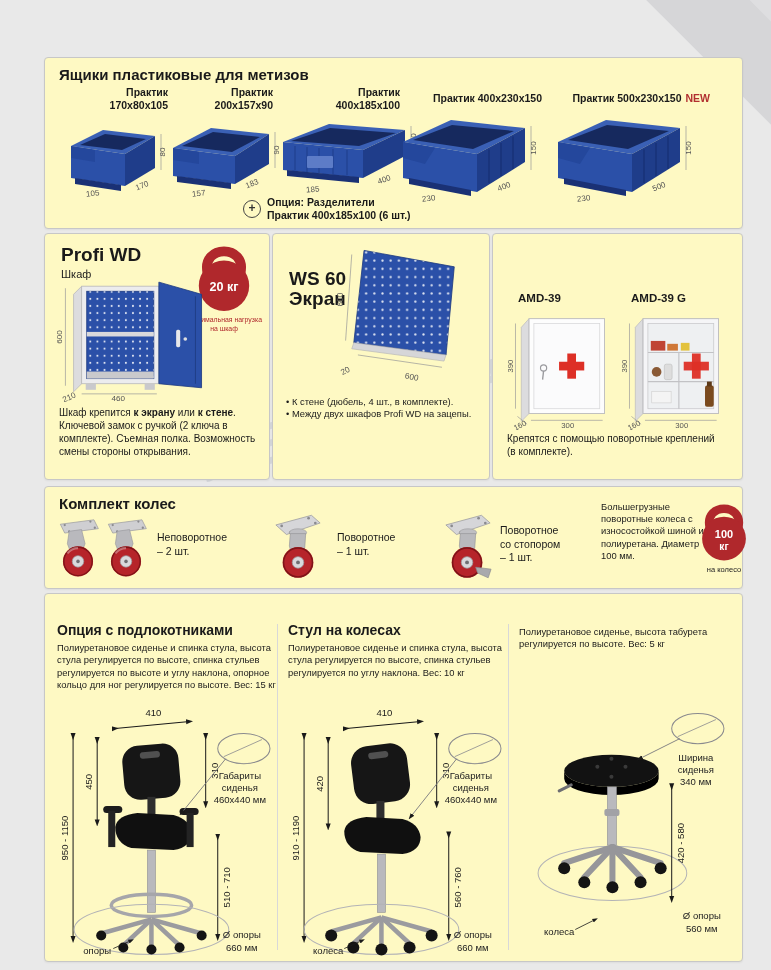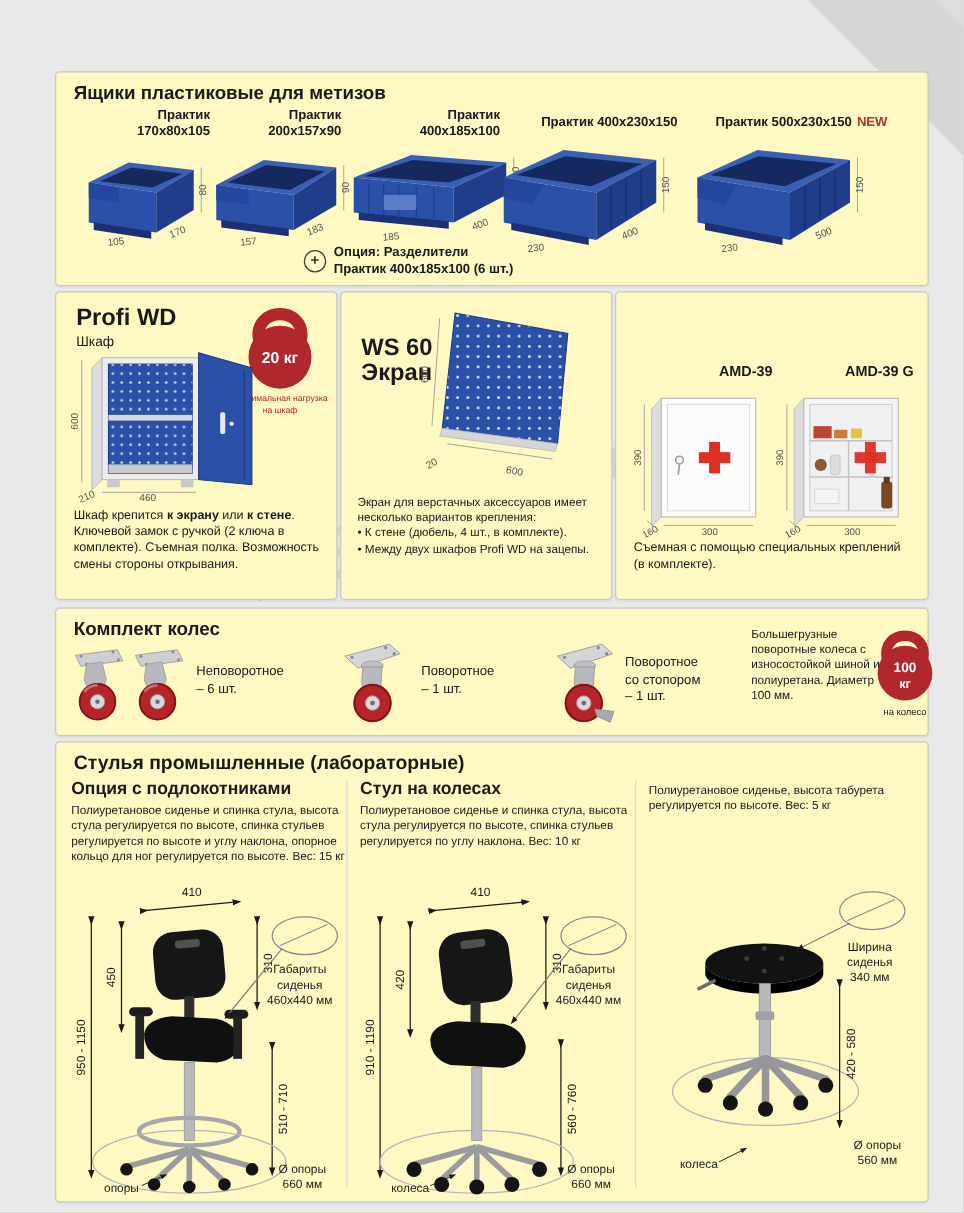--- a/index.html
+++ b/index.html
@@ -27,21 +27,21 @@
   .h-prod{position:absolute;font-size:19px;font-weight:bold;}
   .sub{position:absolute;font-size:11px;}
   .kb-note{position:absolute;font-size:6.9px;line-height:8.5px;color:#b0282c;text-align:center;}
   .kb-note2{position:absolute;font-size:7.5px;color:#222;text-align:center;}
   .kb-txt{font-size:13px;font-weight:bold;fill:#fff;text-anchor:middle;}
   .kb-txt2{font-size:12px;font-weight:bold;fill:#fff;text-anchor:middle;}
   .desc{position:absolute;font-size:10px;line-height:13px;}
   .desc-s{position:absolute;font-size:9.4px;line-height:12.2px;}
   .bullet{padding-left:8px;text-indent:-8px;}
   .bullet::before{content:"• ";}
-  .model-name{position:absolute;font-size:11.5px;font-weight:bold;text-align:right;}
+  .model-name{position:absolute;font-size:11.5px;font-weight:bold;text-align:left;}
   .wheel-label{position:absolute;font-size:10.5px;line-height:13.5px;}
   .chair-col{position:absolute;top:28px;width:219px;}
   .chair-col h3{margin:0;font-size:14px;font-weight:bold;}
   .chair-col p{margin:4px 0 0 0;font-size:9.4px;line-height:12.3px;min-height:64px;}
   .vsep{position:absolute;width:1px;background:#d8d8d8;}
   .cdim{font-size:9.5px;fill:#1a1a1a;text-anchor:middle;}
   .ctxt{font-size:9.5px;fill:#222;text-anchor:middle;}
   svg{display:block;}
 </style>
 </head>
@@ -218,21 +218,20 @@
       <polygon points="42,10 130,26 122,112 32,100" fill="url(#pegS)"></polygon>
       <polygon points="32,100 122,112 120,118 30,106" fill="#d6d6d8" stroke="#b2b2b5" stroke-width="0.6"></polygon>
       <line x1="30" y1="14" x2="24" y2="98" stroke="#999" stroke-width="0.7"></line>
       <text class="svgdim" transform="rotate(-90 18 58)" x="18" y="61" text-anchor="middle">600</text>
       <line x1="36" y1="112" x2="118" y2="124" stroke="#999" stroke-width="0.7"></line>
       <text class="svgdim" transform="rotate(10 88 136)" x="88" y="136" text-anchor="middle">600</text>
       <text class="svgdim" transform="rotate(-28 24 128)" x="24" y="130" text-anchor="middle">20</text>
     </svg>
 
     <div class="desc-s" style="left:13px;top:162px;width:192px;">
-      <div>Экран для верстачных аксессуаров имеет несколько вариантов крепления:</div>
       <div class="bullet">К стене (дюбель, 4 шт., в комплекте).</div>
       <div class="bullet">Между двух шкафов Profi WD на зацепы.</div>
     </div>
   </div>
 
   <div class="card" style="left:492px;top:233px;width:249px;height:245px;">
     <div class="model-name" style="left:25px;top:58px;width:100px;">AMD-39</div>
     <div class="model-name" style="left:138px;top:58px;width:100px;">AMD-39 G</div>
 
     <svg class="abs" style="left:10px;top:74px;" width="116" height="122" viewBox="0 0 118 126">
@@ -269,21 +268,21 @@
       <rect x="90" y="80" width="9" height="22" rx="2" fill="#7a4a1e"></rect>
       <rect x="92" y="76" width="5" height="5" fill="#5d3917"></rect>
       <rect x="68" y="55.5" width="26" height="9" fill="#dd2f26" opacity="0.95"></rect>
       <rect x="76.5" y="47" width="9" height="26" fill="#dd2f26" opacity="0.95"></rect>
       <line x1="14" y1="112" x2="24" y2="120" stroke="#999" stroke-width="0.7"></line>
       <text class="svgdim" transform="rotate(-28 17 122)" x="17" y="124" text-anchor="middle">160</text>
       <line x1="28" y1="116" x2="102" y2="116" stroke="#999" stroke-width="0.7"></line>
       <text class="svgdim" x="66" y="124" text-anchor="middle">300</text>
     </svg>
 
-    <div class="desc" style="left:14px;top:198px;width:218px;">Съемная с помощью специальных креплений (в комплекте).</div>
+    <div class="desc" style="left:14px;top:198px;width:218px;">Крепятся с помощью поворотные креплений (в комплекте).</div>
   </div>
 
   <div class="card" style="left:44px;top:486px;width:697px;height:101px;">
     <div class="card-title">Комплект колес</div>
 
     <svg class="abs" style="left:10px;top:28px;" width="46" height="68" viewBox="0 0 52 72">
       <polygon points="6,8 44,3 49,13 11,18" fill="#cfcfd2" stroke="#9a9a9e" stroke-width="0.8"></polygon>
       <circle cx="11" cy="9" r="1.3" fill="#8a8a8e"></circle>
         <circle cx="40" cy="5" r="1.3" fill="#8a8a8e"></circle>
       <circle cx="45" cy="12" r="1.3" fill="#8a8a8e"></circle>
@@ -303,21 +302,21 @@
         <circle cx="16" cy="16" r="1.3" fill="#8a8a8e"></circle>
       <polygon points="16,16 30,14 34,30 27,48 20,46 14,30" fill="#b9b9bd" stroke="#96969a" stroke-width="0.7"></polygon>
       <circle cx="26" cy="50" r="17" fill="#b6242a"></circle>
       <circle cx="26" cy="50" r="16" fill="none" stroke="#7e1418" stroke-width="1.5"></circle>
       <circle cx="26" cy="50" r="6.5" fill="#d9d9dc" stroke="#9a9a9e" stroke-width="0.8"></circle>
       <circle cx="26" cy="50" r="2" fill="#6f6f73"></circle>
       <path d="M14,41 A15,15 0 0 1 26,35" fill="none" stroke="rgba(255,255,255,0.35)" stroke-width="2.5"></path>
     </svg>
     <div class="wheel-label" style="left:112px;top:44px;">
       <div>Неповоротное</div>
-      <div>– 6 шт.</div>
+      <div>– 2 шт.</div>
     </div>
 
     <svg class="abs" style="left:228px;top:26px;" width="50" height="70" viewBox="0 0 52 72">
       <polygon points="3,12 40,2 49,10 14,22" fill="#d6d6d9" stroke="#9a9a9e" stroke-width="0.8"></polygon>
       <circle cx="9" cy="13" r="1.4" fill="#8a8a8e"></circle>
         <circle cx="37" cy="5" r="1.4" fill="#8a8a8e"></circle>
       <circle cx="44" cy="10" r="1.4" fill="#8a8a8e"></circle>
         <circle cx="18" cy="20" r="1.4" fill="#8a8a8e"></circle>
       <ellipse cx="26" cy="20" rx="9" ry="4" fill="#bfbfc3" stroke="#96969a" stroke-width="0.6"></ellipse>
       <polygon points="18,21 34,21 33,36 27,50 21,48 17,34" fill="#b9b9bd" stroke="#96969a" stroke-width="0.7"></polygon>
@@ -356,21 +355,20 @@
     <svg class="abs" style="left:652px;top:12px;" width="54" height="64" viewBox="0 0 64 76">
       <path d="M15,34 C8,4 56,4 49,34" fill="none" stroke="#b0282c" stroke-width="10" stroke-linecap="round"></path>
       <circle cx="32" cy="47" r="26" fill="#b0282c"></circle>
       <text class="kb-txt" x="32" y="46">100</text>
       <text class="kb-txt2" x="32" y="61">кг</text>
     </svg>
     <div class="kb-note2" style="left:646px;top:78px;width:66px;">на колесо</div>
   </div>
 
   <div class="card" style="left:44px;top:593px;width:697px;height:367px;">
-    <div class="card-title" style="font-size:15.5px;">Стулья промышленные (лабораторные)</div>
     <div class="vsep" style="left:232px;top:30px;height:326px;"></div>
     <div class="vsep" style="left:463px;top:30px;height:326px;"></div>
 
     <div class="chair-col" style="left:12px;">
       <h3>Опция с подлокотниками</h3>
       <p>Полиуретановое сиденье и спинка стула, высота стула регулируется по высоте, спинка стульев регулируется по высоте и углу наклона, опорное кольцо для ног регулируется по высоте. Вес: 15 кг</p>
       <svg width="219" height="252" viewBox="0 0 218 250">
         <defs>
             <marker id="c1" markerWidth="7" markerHeight="7" refX="3.5" refY="3.5" orient="auto">
               <path d="M0,1L7,3.5L0,6z" fill="#1a1a1a"></path>

